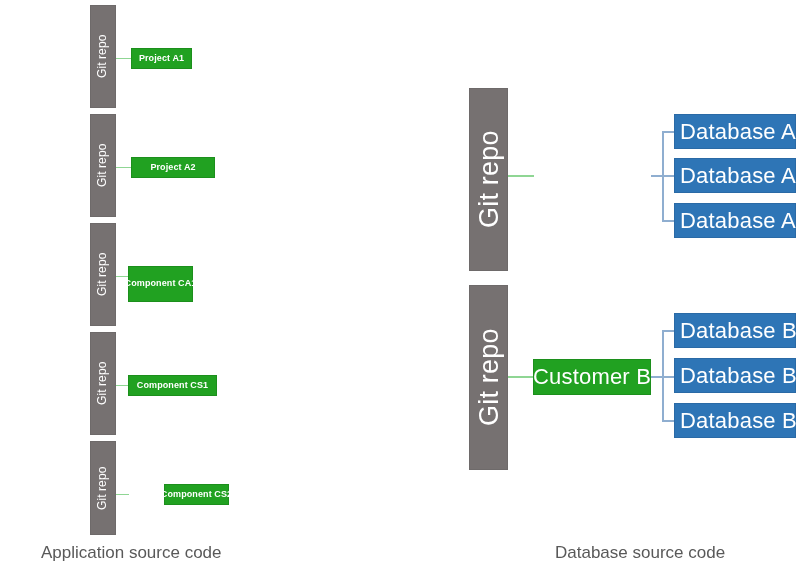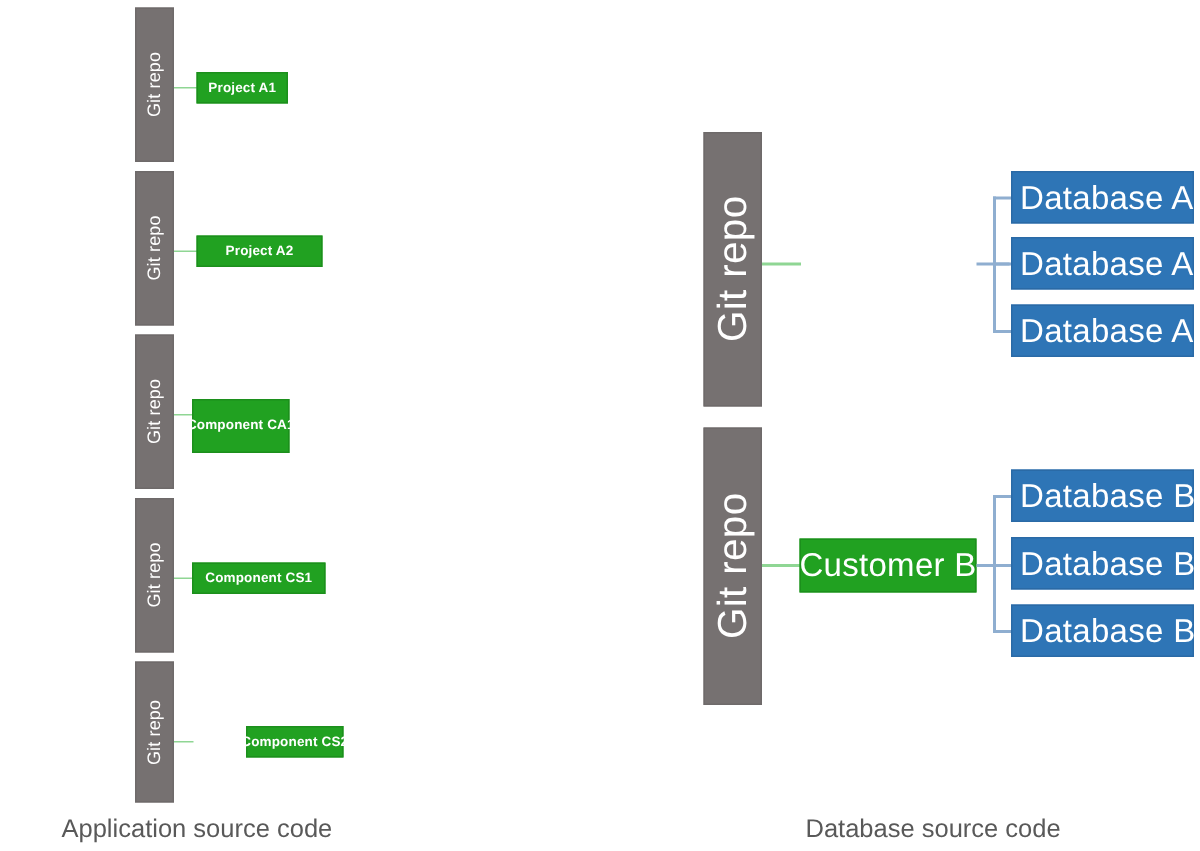--- a/index.html
+++ b/index.html
@@ -187,15 +187,15 @@
     <span>Database B1</span>
   </div>
   <div class="node blue-box" style="left:674px; top:358px; width:122px; height:35px;">
     <span>Database B2</span>
   </div>
   <div class="node blue-box" style="left:674px; top:403px; width:122px; height:35px;">
     <span>Database B3</span>
   </div>
 
   <div class="caption" style="left:10px; top:543px;margin-left:31px;">Application source code</div>
-  <div class="caption" style="left:537px; top:543px;">Database source code</div>
+  <div class="caption" style="left:555px; top:543px;">Database source code</div>
 
 </div>
 
 </body></html>

